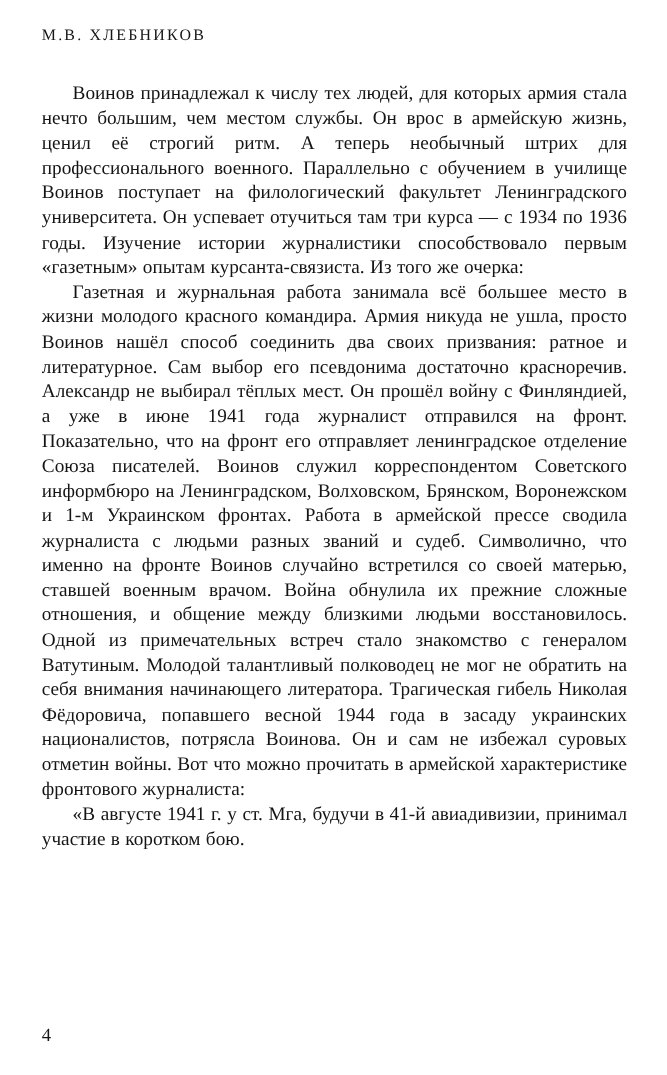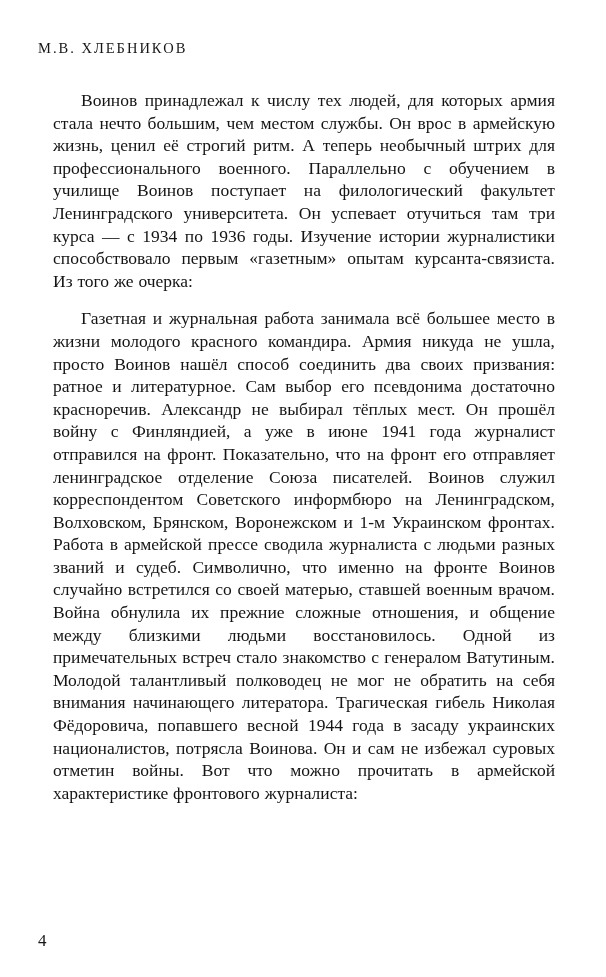--- a/index.html
+++ b/index.html
@@ -6,37 +6,37 @@
     margin: 0;
     padding: 0;
     background: #ffffff;
   }
   .page {
     position: relative;
     width: 606px;
     height: 977px;
     box-sizing: border-box;
     background: #ffffff;
-    padding: 40px 36px 0 38px;
+    padding: 24px 36px 0 38px;
     font-family: "Liberation Serif", serif;
     color: #141414;
     overflow: hidden;
   }
   .running-header {
     font-size: 14.5px;
     letter-spacing: 2px;
     font-weight: 400;
     color: #161616;
     margin: 0 0 32px 0;
   }
   .body-text {
     width: 532px;
   }
   .para {
-    margin: 15px;
+    margin: 0;
     text-indent: 28px;
     text-align: justify;
     font-size: 17.5px;
     line-height: 22.6px;
     word-spacing: 0.5px;
   }
   .page-number {
     position: absolute;
     left: 38px;
     bottom: 26px;
@@ -47,17 +47,18 @@
 </head>
 <body>
 
 <div class="page">
 
   <div class="running-header">М.В. ХЛЕБНИКОВ</div>
 
   <div class="body-text">
     <p class="para">Воинов принадлежал к числу тех людей, для которых армия стала нечто большим, чем местом службы. Он врос в армейскую жизнь, ценил её строгий ритм. А теперь необычный штрих для профессионального военного. Параллельно с обучением в училище Воинов поступает на филологический факультет Ленинградского университета. Он успевает отучиться там три курса — с 1934 по 1936 годы. Изучение истории журналистики способствовало первым «газетным» опытам курсанта-связиста. Из того же очерка:</p>
     <p class="para">Газетная и журнальная работа занимала всё большее место в жизни молодого красного командира. Армия никуда не ушла, просто Воинов нашёл способ соединить два своих призвания: ратное и литературное. Сам выбор его псевдонима достаточно красноречив. Александр не выбирал тёплых мест. Он прошёл войну с Финляндией, а уже в июне 1941 года журналист отправился на фронт. Показательно, что на фронт его отправляет ленинградское отделение Союза писателей. Воинов служил корреспондентом Советского информбюро на Ленинградском, Волховском, Брянском, Воронежском и 1-м Украинском фронтах. Работа в армейской прессе сводила журналиста с людьми разных званий и судеб. Символично, что именно на фронте Воинов случайно встретился со своей матерью, ставшей военным врачом. Война обнулила их прежние сложные отношения, и общение между близкими людьми восстановилось. Одной из примечательных встреч стало знакомство с генералом Ватутиным. Молодой талантливый полководец не мог не обратить на себя внимания начинающего литератора. Трагическая гибель Николая Фёдоровича, попавшего весной 1944 года в засаду украинских националистов, потрясла Воинова. Он и сам не избежал суровых отметин войны. Вот что можно прочитать в армейской характеристике фронтового журналиста:</p>
+    <p class="para">«В августе 1941 г. у ст. Мга, будучи в 41-й авиадивизии, принимал участие в коротком бою.</p>
   </div>
 
   <div class="page-number">4</div>
 
 </div>
 
 </body></html>

